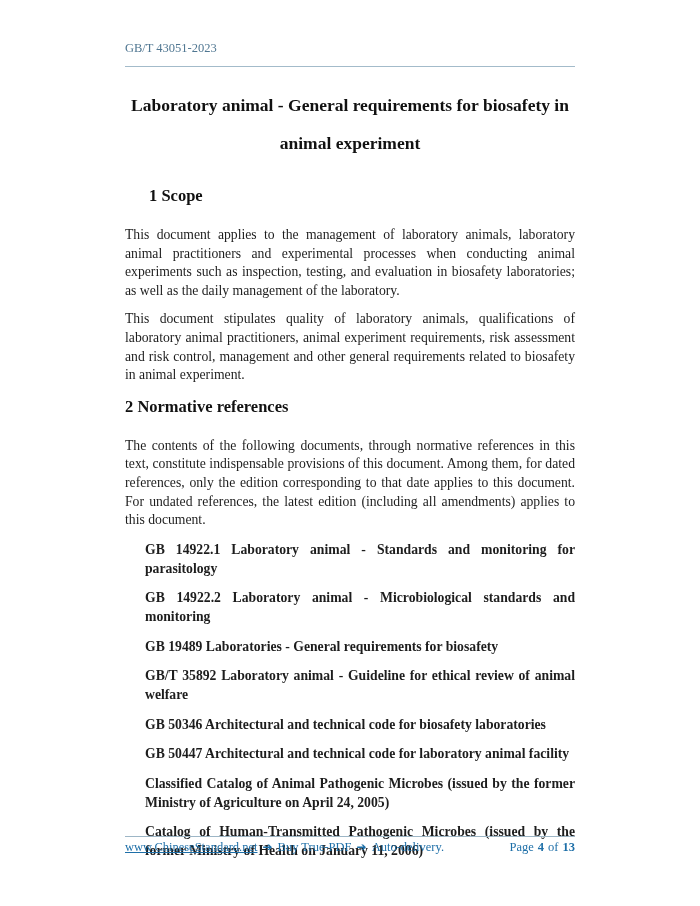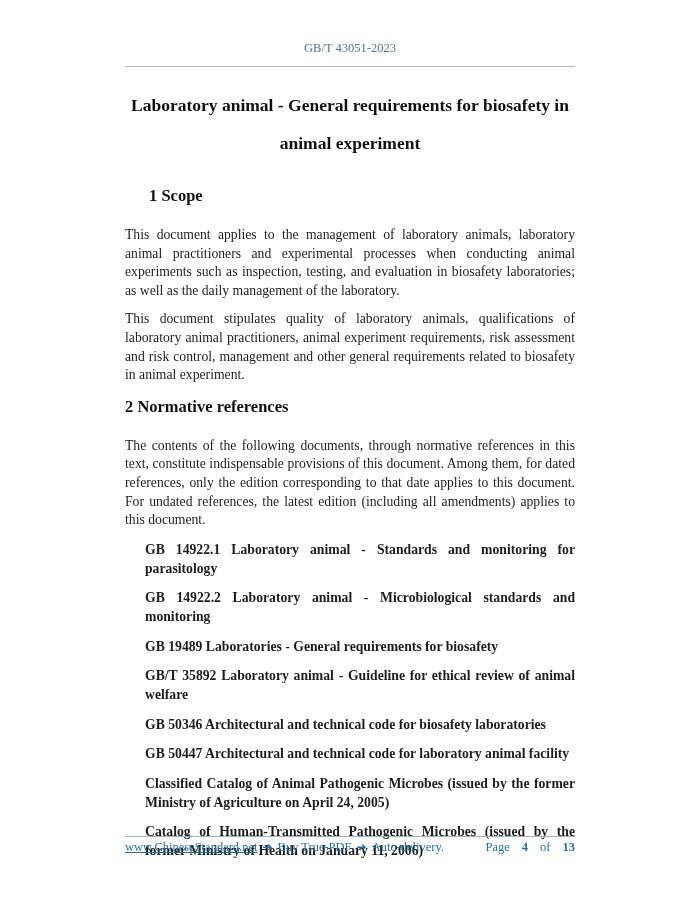--- a/index.html
+++ b/index.html
@@ -15,21 +15,21 @@
     font-family: "Liberation Serif", "DejaVu Serif", serif;
     color: #1d1d1d;
   }
   .page {
     width: 450px;
     margin: 0 auto;
     position: relative;
   }
   .doc-header {
     padding-top: 41px;
-    text-align: center;
+    text-align: left;
     font-size: 12.5px;
     line-height: 15px;
     color: #4f7691;
   }
   .header-rule {
     border-bottom: 1.2px solid #a3bbca;
     margin-top: 10px;
     height: 0;
   }
   .doc-title {
@@ -89,21 +89,21 @@
     text-decoration: underline;
     cursor: pointer;
   }
   .footer-arrow {
     font-family: "DejaVu Sans", sans-serif;
     font-size: 12px;
   }
   .footer-right {
     display: flex;
     align-items: baseline;
-    gap: 12px;
+    gap: 4px;
     white-space: nowrap;
   }
   .page-num {
     font-weight: bold;
   }
 </style>
 </head>
 <body>
 
 <div class="page">

